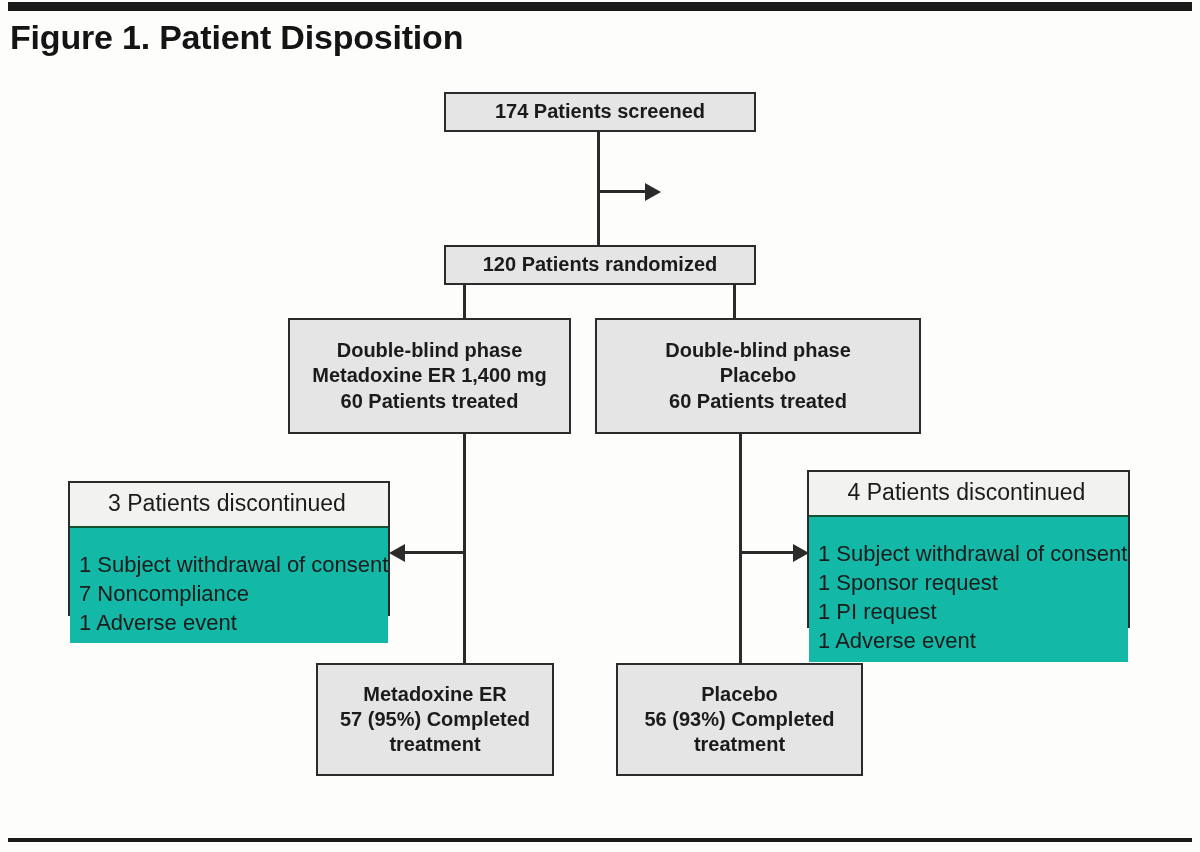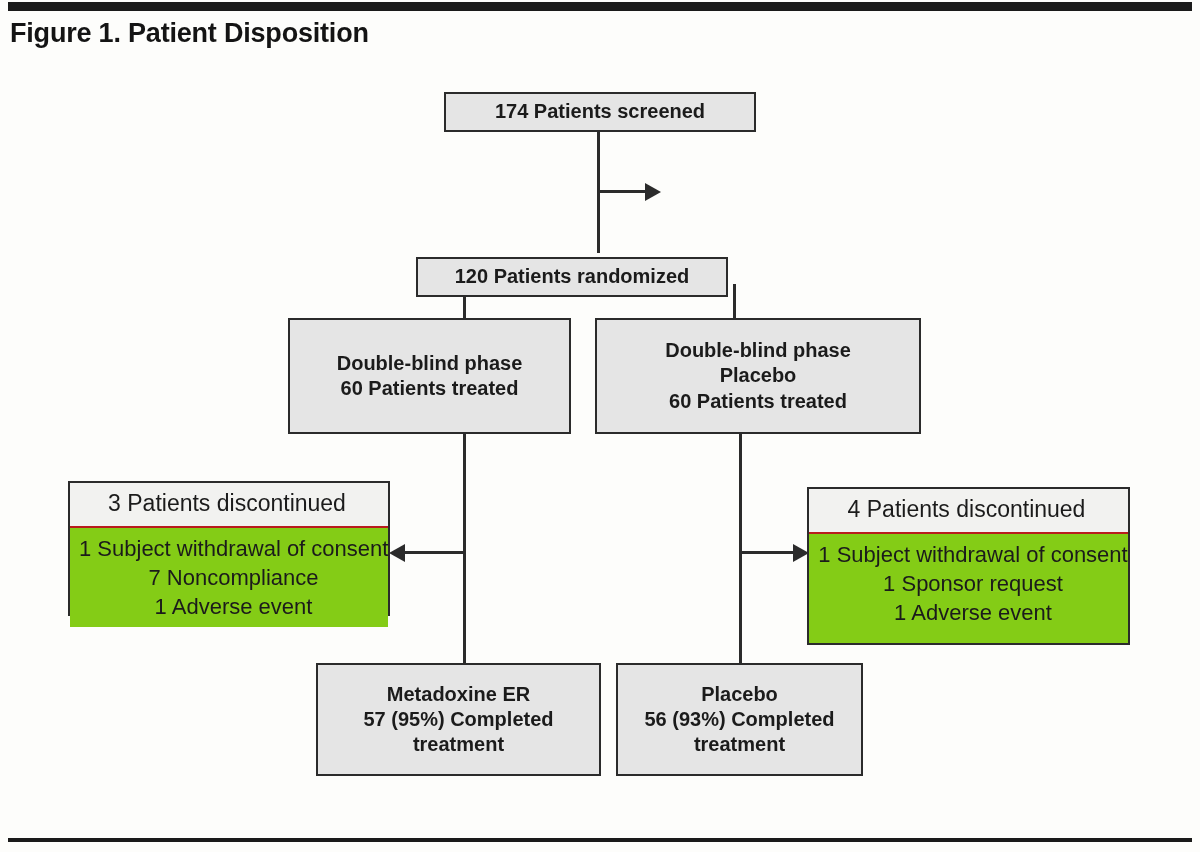--- a/index.html
+++ b/index.html
@@ -32,21 +32,21 @@
     width: 1184px;
     height: 4px;
     background: #1a1a1a;
   }
 
   
   .fig-title {
     position: absolute;
     left: 10px;
     top: 18px;
-    font-size: 27px;
+    font-size: 34px;
     font-weight: bold;
     color: #141414;
     letter-spacing: -0.2px;
     white-space: nowrap;
   }
 
   
   .fig-footnote {
     position: absolute;
     left: 10px;
@@ -81,33 +81,33 @@
     position: absolute;
     box-sizing: border-box;
     border: 2px solid #2b2b2b;
     background: #ffffff;
     display: flex;
     flex-direction: column;
     color: #1b1b1b;
   }
   .box-split .hdr {
     background: #f2f2f0;
-    border-bottom: 2px solid #b91c1c;
+    border-bottom: 2px solid #14532d;
     text-align: center;
     font-size: 23px;
     line-height: 1.2;
     padding: 7px 8px 8px 4px;
     white-space: nowrap;
   }
   .box-split .body {
-    background: #84cc16;
-    text-align: center;
+    background: #14b8a6;
+    text-align: left;
     font-size: 22px;
     line-height: 1.33;
-    padding: 6px 0 6px 9px;
+    padding: 22px 0 6px 9px;
     flex: 1;
   }
   .box-split .body .line { white-space: nowrap; }
 
   
   .vline {
     position: absolute;
     width: 3px;
     background: #2b2b2b;
   }
@@ -156,54 +156,56 @@
   <div class="vline" style="left:739px; top:432px; height:235px;"></div>
 
   <div class="hline" style="left:739px; top:551px; width:55px;"></div>
   <div class="arrow-head arrow-right" style="left:793px; top:544px;"></div>
 
   <div class="box" style="left:444px; top:92px; width:312px; height:40px;">
     <div class="line">174 Patients screened</div>
   </div>
 
 
-  <div class="box" style="left:416px; top:245px; width:312px; height:40px;margin-top:12px;">
+  <div class="box" style="left:444px; top:245px; width:312px; height:40px;">
     <div class="line">120 Patients randomized</div>
   </div>
 
   <div class="box" style="left:288px; top:318px; width:283px; height:116px;">
     <div class="line">Double-blind phase</div>
+    <div class="line">Metadoxine ER 1,400 mg</div>
     <div class="line">60 Patients treated</div>
   </div>
 
   <div class="box" style="left:595px; top:318px; width:326px; height:116px;">
     <div class="line">Double-blind phase</div>
     <div class="line">Placebo</div>
     <div class="line">60 Patients treated</div>
   </div>
 
   <div class="box-split" style="left:68px; top:481px; width:322px; height:135px;">
     <div class="hdr">3 Patients discontinued</div>
     <div class="body">
       <div class="line">1 Subject withdrawal of consent</div>
       <div class="line">7 Noncompliance</div>
       <div class="line">1 Adverse event</div>
     </div>
   </div>
 
-  <div class="box-split" style="left:807px; top:487px; width:323px; height:158px;">
+  <div class="box-split" style="left:807px; top:470px; width:323px; height:158px;">
     <div class="hdr">4 Patients discontinued</div>
     <div class="body">
       <div class="line">1 Subject withdrawal of consent</div>
       <div class="line">1 Sponsor request</div>
+      <div class="line">1 PI request</div>
       <div class="line">1 Adverse event</div>
     </div>
   </div>
 
-  <div class="box" style="left:316px; top:663px; width:285px; height:113px;">
+  <div class="box" style="left:316px; top:663px; width:238px; height:113px;">
     <div class="line">Metadoxine ER</div>
     <div class="line">57 (95%) Completed</div>
     <div class="line">treatment</div>
   </div>
 
   <div class="box" style="left:616px; top:663px; width:247px; height:113px;">
     <div class="line">Placebo</div>
     <div class="line">56 (93%) Completed</div>
     <div class="line">treatment</div>
   </div>

